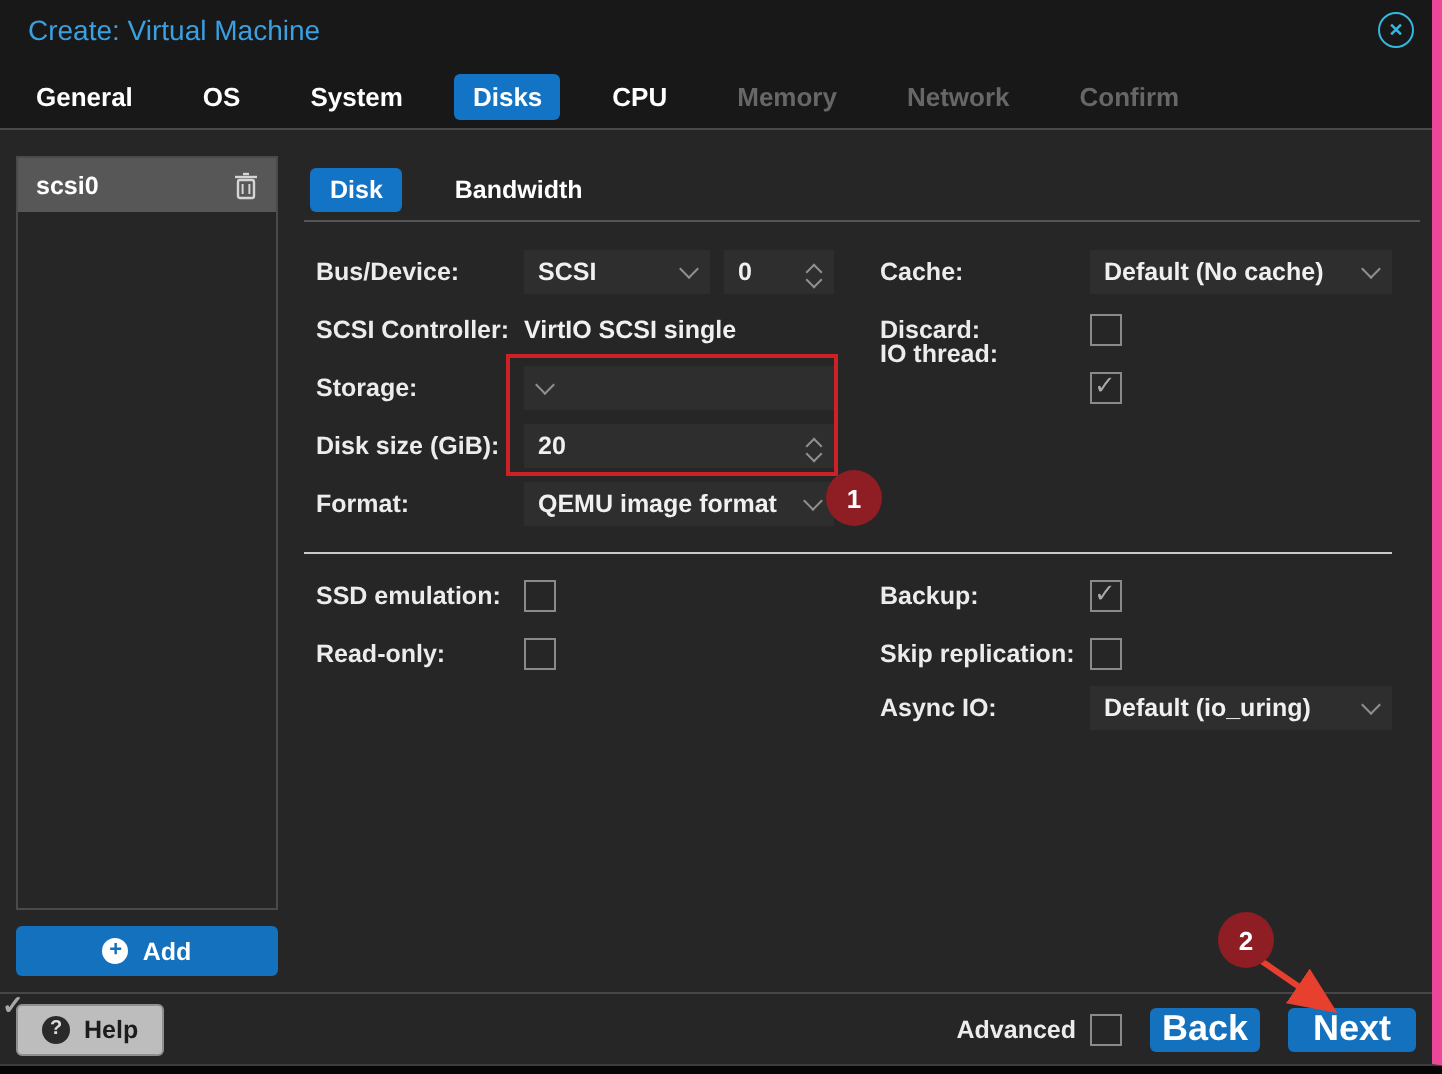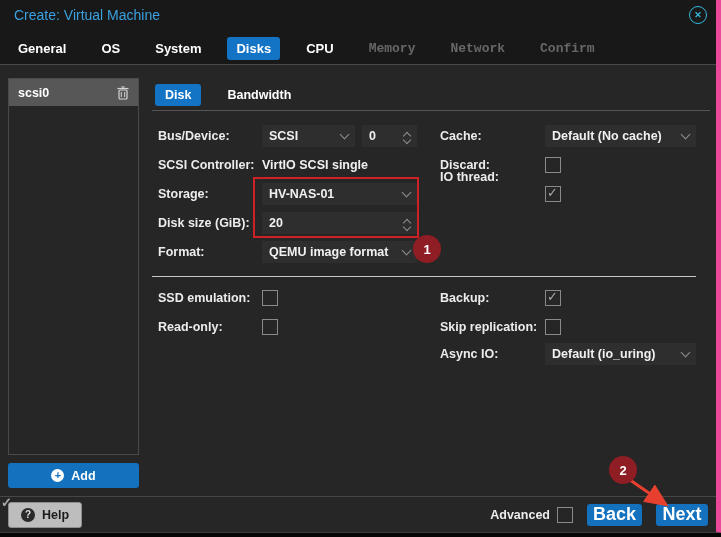--- a/index.html
+++ b/index.html
@@ -7,21 +7,21 @@
   .dialog{position:absolute;left:0;top:0;width:716px;height:532px;background:#262626;
     border-right:7px solid #ec4899;border-bottom:1px solid #3c3c3c;}
   
   .hdr{position:absolute;left:0;top:0;width:100%;height:65px;background:#181818;border-bottom:1px solid #4a4a4a;box-sizing:border-box;}
   .title{position:absolute;left:14px;top:7px;font-size:14px;color:#3aa0e0;}
   .close{position:absolute;right:9px;top:6px;width:16px;height:16px;border:1.5px solid #35b6dc;border-radius:50%;
     color:#35b6dc;font-size:9px;line-height:16px;text-align:center;font-weight:700;cursor:pointer;}
   .tabs{position:absolute;left:9px;top:37px;display:flex;gap:17px;align-items:center;}
   .tab{font-size:13px;font-weight:600;color:#fff;padding:4px 9px;border-radius:3px;white-space:nowrap;}
   .tab.active{background:#1373c4;}
-  .tab.disabled{color:#676767;font-family:Liberation Mono, monospace;}
+  .tab.disabled{color:#676767;}
   
   .sidepanel{position:absolute;left:8px;top:78px;width:131px;height:377px;border:1px solid #4a4a4a;background:#262626;box-sizing:border-box;}
   .diskitem{height:27px;background:#575757;display:flex;align-items:center;padding:0 9px;color:#fff;font-size:12.5px;font-weight:600;}
   .diskitem svg{margin-left:auto;}
   .addbtn{position:absolute;left:8px;top:463px;width:131px;height:25px;background:#1371bd;border-radius:3px;
     display:flex;align-items:center;justify-content:center;gap:7px;color:#fff;font-size:12.5px;font-weight:600;cursor:pointer;}
   .add-ico{width:13px;height:13px;border-radius:50%;background:#fff;color:#1371bd;font-size:11px;line-height:13px;text-align:center;font-weight:700;}
   
   .subtabs{position:absolute;left:155px;top:84px;display:flex;gap:16px;align-items:center;}
   .subtab{font-size:12.5px;font-weight:600;color:#fff;padding:4px 10px;border-radius:3px;}
@@ -45,21 +45,21 @@
   .footer{position:absolute;left:0;top:496px;width:716px;height:36px;border-top:1px solid #464646;
     display:flex;align-items:center;gap:14px;padding:0 8px;box-sizing:border-box;}
   .helpbtn{height:24px;padding:0 12px;background:#bdbdbd;border:1px solid #8f8f8f;border-radius:3px;color:#1c1c1c;
     font-size:12.5px;font-weight:600;display:flex;align-items:center;gap:7px;margin-right:auto;cursor:pointer;}
   .help-ico{width:14px;height:14px;border-radius:50%;background:#2a2a2a;color:#ddd;font-size:10px;line-height:14px;text-align:center;font-weight:700;}
   .adv{display:flex;align-items:center;gap:7px;color:#ececec;font-size:12.5px;font-weight:600;}
   .adv .cb{position:static;}
   .btn{height:22px;border-radius:3px;background:#1371bd;color:#fff;font-size:18px;font-weight:600;
     display:flex;align-items:center;justify-content:center;cursor:pointer;}
   .btn.back{width:55px;}
-  .btn.next{width:52px;}
+  .btn.next{width:64px;}
   
   .hl-box{position:absolute;left:253px;top:177px;width:166px;height:61px;border:2px solid #cc2127;box-sizing:border-box;z-index:8;pointer-events:none;}
   .badge{position:absolute;width:28px;height:28px;border-radius:50%;background:#8e1d24;color:#fff;
     font-size:13px;font-weight:700;display:flex;align-items:center;justify-content:center;z-index:10;pointer-events:none;}
   .arrow-svg{position:absolute;left:605px;top:452px;z-index:9;pointer-events:none;}
 </style>
 </head>
 <body>
 
 <div class="dialog">
@@ -113,21 +113,20 @@
         <span class="chev up"></span>
         <span class="chev"></span>
       </span>
   </div>
 
   <div class="lbl" style="left:158px;top:154px;">SCSI Controller:</div>
   <div class="static-val" style="left:262px;top:154px;">VirtIO SCSI single</div>
 
   <div class="lbl" style="left:158px;top:183px;">Storage:</div>
   <div class="combo" style="left:262px;top:183px;width:155px;">
-    <span class="grow">HV-NAS-01</span>
     <span class="chev"></span>
   </div>
 
   <div class="lbl" style="left:158px;top:212px;">Disk size (GiB):</div>
   <div class="combo" style="left:262px;top:212px;width:155px;">
     <span class="grow">20</span>
     <span class="updown">
         <span class="chev up"></span>
         <span class="chev"></span>
       </span>

